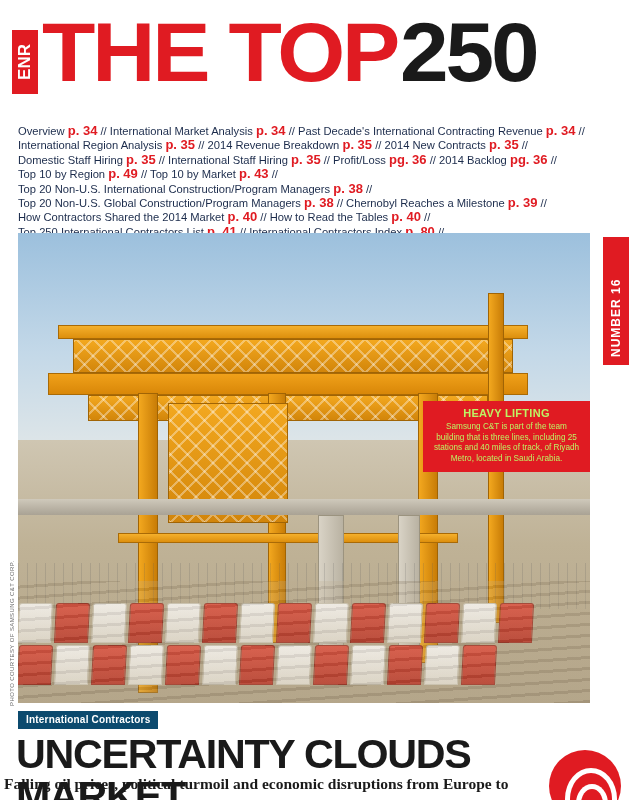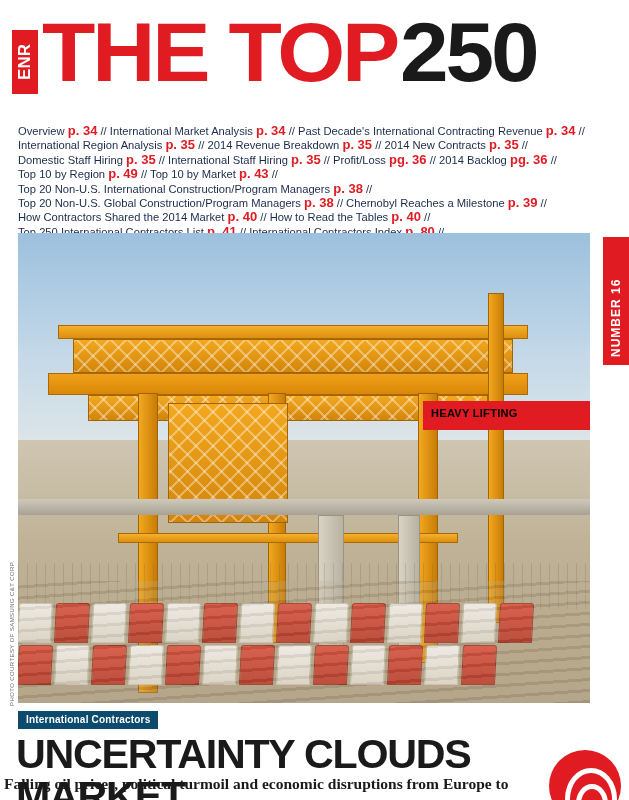--- a/index.html
+++ b/index.html
@@ -244,21 +244,22 @@
   }
 
   
   .caption {
     position: absolute;
     left: 423px;
     top: 401px;
     width: 167px;
     padding: 6px 8px 8px 8px;
     background: #e01b22;
-    color: #000000;
+    color: #bef264;
+    text-align: center;
   }
   .caption h4 {
     margin: 0 0 3px 0;
     font-size: 11px;
     font-weight: bold;
     letter-spacing: .3px;
     font-family: "Liberation Sans", sans-serif;
   }
   .caption p {
     margin: 0;
@@ -441,20 +442,21 @@
       <div class="barrier"></div>
       <div class="barrier red"></div>
       <div class="barrier"></div>
       <div class="barrier red"></div>
     </div>
     <div class="dirt-rows"></div>
   </div>
 
   <div class="caption">
     <h4>HEAVY LIFTING</h4>
+    <p>Samsung C&amp;T is part of the team building that is three lines, including 25 stations and 40 miles of track, of Riyadh Metro, located in Saudi Arabia.</p>
   </div>
 
   <div class="photo-credit">
     <span>PHOTO COURTESY OF SAMSUNG C&amp;T CORP.</span>
   </div>
 
   <div class="number-tab">
     <span>NUMBER 16</span>
   </div>
 

